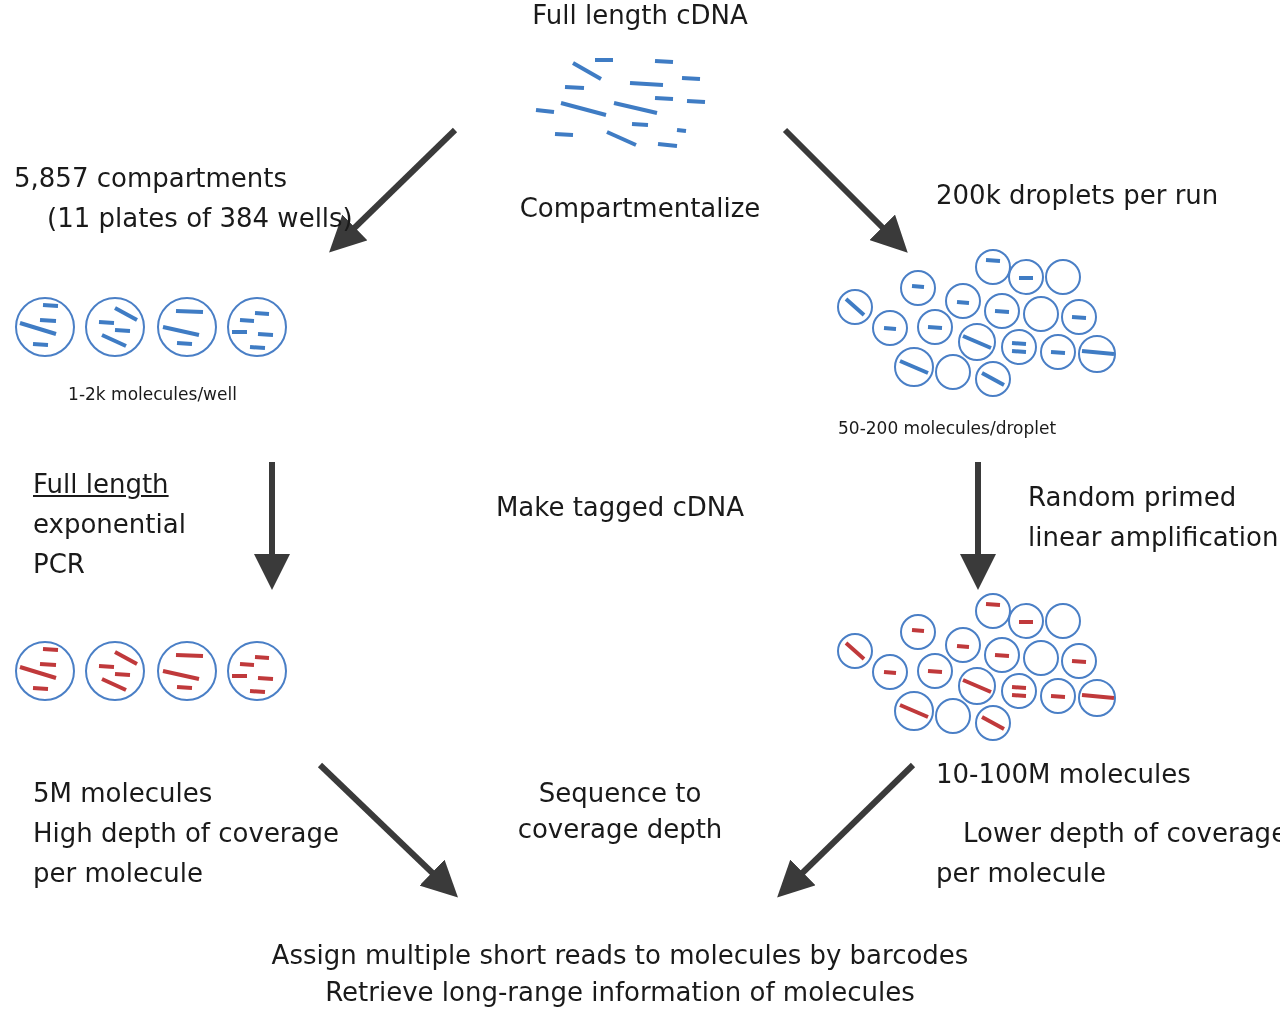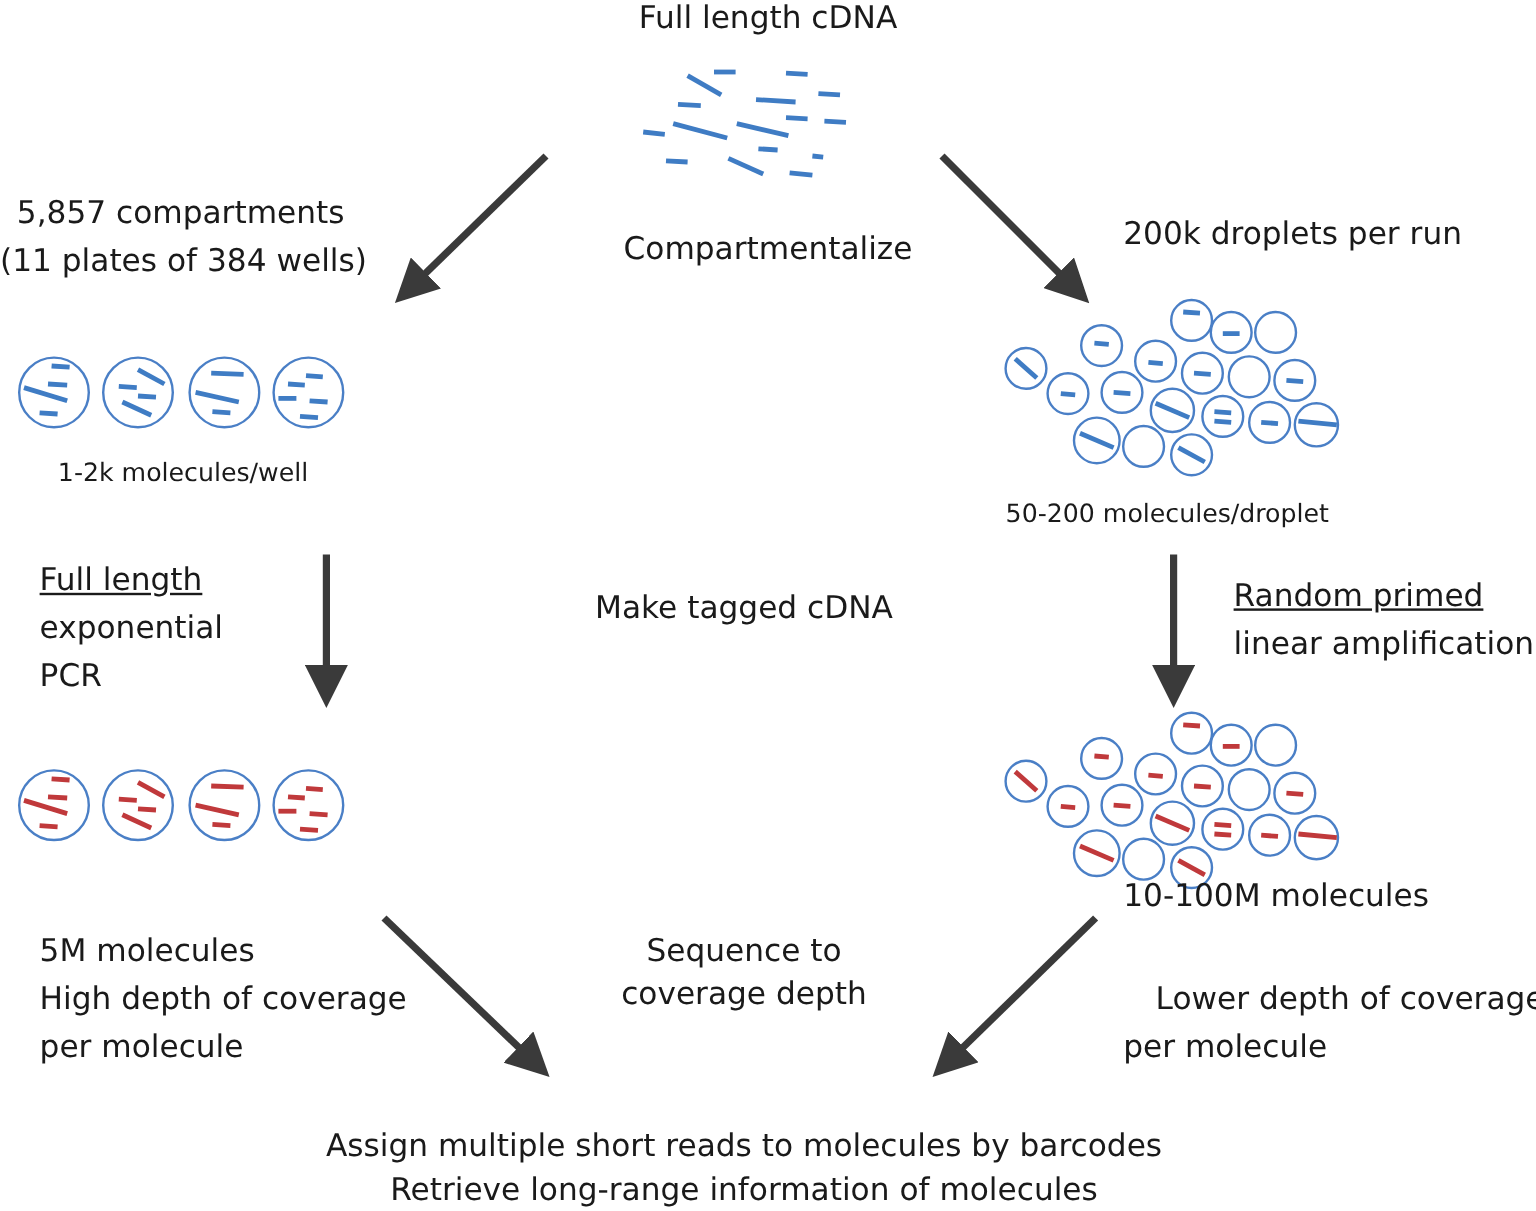--- a/index.html
+++ b/index.html
@@ -1,20 +1,20 @@
 <!DOCTYPE html>
 <html><head>
 <meta charset="utf-8">
 <style>
   html, body { margin:0; padding:0; background:#ffffff; }
   body { width:1280px; height:1009px; position:relative; overflow:hidden;
          font-family:"DejaVu Sans", "Liberation Sans", sans-serif; color:#1a1a1a; }
   svg#diagram { position:absolute; left:0; top:0; }
   .lbl { position:absolute; white-space:nowrap; font-size:26px; line-height:40px; }
-  .lbl.small { font-size:21px; line-height:24px; }
+  .lbl.small { font-size:17px; line-height:24px; }
   .center { text-align:center; }
 </style>
 </head>
 <body>
 
 <svg id="diagram" width="1280" height="1009">
   <defs>
     <marker id="ah" markerWidth="6" markerHeight="6" refX="3" refY="3" orient="auto" markerUnits="strokeWidth">
       <path d="M0,0 L6,3 L0,6 z" fill="#3a3a3a"></path>
     </marker>
@@ -159,42 +159,42 @@
       <line x1="900" y1="705" x2="928" y2="717" stroke="#c0393b" stroke-width="4" stroke-linecap="butt"></line>
       <circle cx="953" cy="716" r="17" fill="#fff" stroke="#4a7fc6" stroke-width="2"></circle>
       <circle cx="993" cy="723" r="17" fill="#fff" stroke="#4a7fc6" stroke-width="2"></circle>
       <line x1="982" y1="717" x2="1004" y2="729" stroke="#c0393b" stroke-width="4" stroke-linecap="butt"></line>
     </g>
 </svg>
 
 <div class="lbl center" style="left:440px;top:-5px;width:400px;">Full length cDNA</div>
 
 <div class="lbl" style="left:14px;top:158px;">5,857 compartments</div>
-<div class="lbl" style="left:0px;top:198px;">(11 plates of 384 wells)</div>
+<div class="lbl" style="left:0px;top:198px;padding-left:47px;">(11 plates of 384 wells)</div>
 
 <div class="lbl center" style="left:440px;top:188px;width:400px;">Compartmentalize</div>
 <div class="lbl" style="left:936px;top:175px;">200k droplets per run</div>
 
 <div class="lbl small center" style="left:0px;top:382px;width:305px;">1-2k molecules/well</div>
 <div class="lbl small" style="left:838px;top:416px;">50-200 molecules/droplet</div>
 
 <div class="lbl" style="left:33px;top:464px;text-decoration:underline;">Full length</div>
 <div class="lbl" style="left:33px;top:504px;">exponential</div>
 <div class="lbl" style="left:33px;top:544px;">PCR</div>
 
 <div class="lbl center" style="left:420px;top:487px;width:400px;">Make tagged cDNA</div>
 
-<div class="lbl" style="left:1028px;top:477px;text-decoration:underline;">Random primed</div>
+<div class="lbl" style="left:1028px;top:477px;">Random primed</div>
 <div class="lbl" style="left:1028px;top:517px;text-align:right;">linear amplification</div>
 
 <div class="lbl" style="left:33px;top:773px;">5M molecules</div>
 <div class="lbl" style="left:33px;top:813px;">High depth of coverage</div>
 <div class="lbl" style="left:33px;top:853px;">per molecule</div>
 
 <div class="lbl center" style="left:420px;top:773px;width:400px;">Sequence to</div>
 <div class="lbl center" style="left:420px;top:809px;width:400px;">coverage depth</div>
 
-<div class="lbl" style="left:936px;top:727px;">10-100M molecules</div>
+<div class="lbl" style="left:936px;top:754px;">10-100M molecules</div>
 <div class="lbl" style="left:936px;top:813px;margin-left:27px;">Lower depth of coverage</div>
 <div class="lbl" style="left:936px;top:853px;">per molecule</div>
 
 <div class="lbl center" style="left:220px;top:935px;width:800px;">Assign multiple short reads to molecules by barcodes</div>
 <div class="lbl center" style="left:220px;top:972px;width:800px;">Retrieve long-range information of molecules</div>
 
 </body></html>

